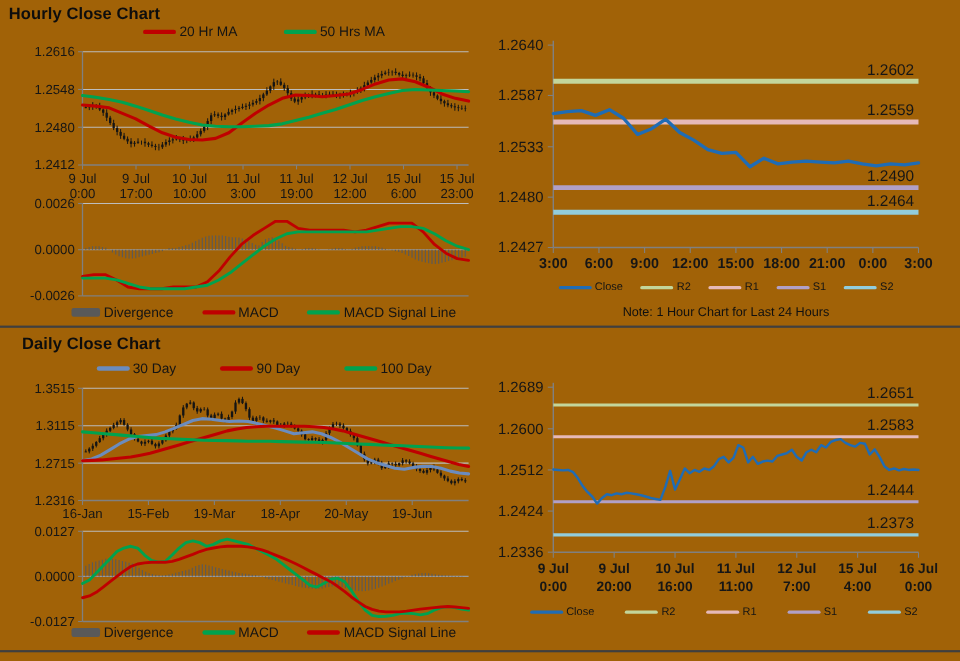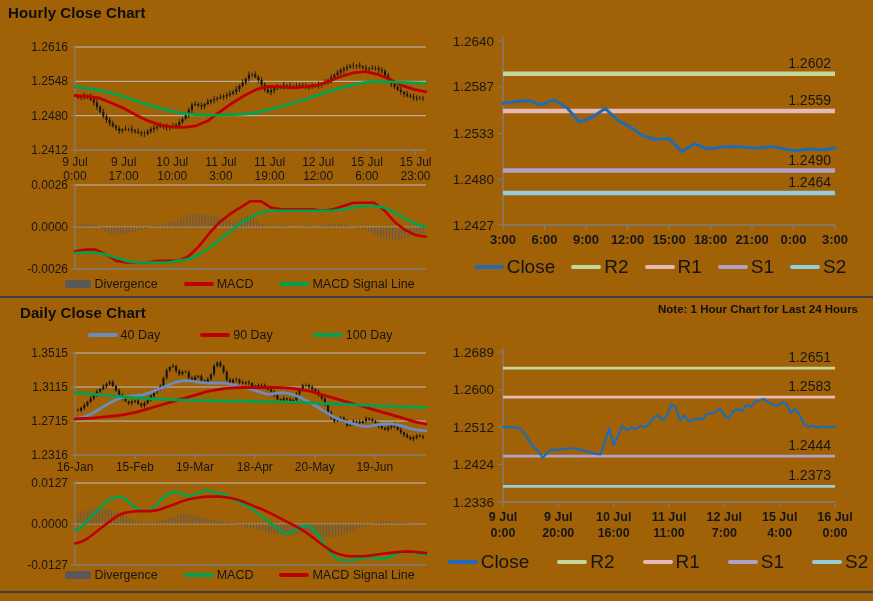--- a/index.html
+++ b/index.html
@@ -5,32 +5,42 @@
   html,body{margin:0;padding:0;background:#ffffff;}
   .page{position:relative;width:873px;height:601px;background:#a16207;overflow:hidden;
         font-family:"Liberation Sans","DejaVu Sans",sans-serif;color:#111;}
   .section-title{position:absolute;font-size:15px;font-weight:700;color:#0d0d0d;letter-spacing:0.1px;}
   .divider{position:absolute;left:0;width:873px;height:2px;background:#3f3f3f;}
   .legend-row{position:absolute;display:flex;justify-content:center;align-items:center;}
   .legend-item{display:flex;align-items:center;white-space:nowrap;}
   .legend-swatch{display:inline-block;border-radius:2px;}
   .legend-label{color:#141414;}
   .lg-sm .legend-label{font-size:12.5px;font-weight:500;}
-  .lg-lg .legend-label{font-size:19px;font-weight:500;}
-  .note-text{position:absolute;text-align:right;font-size:11.5px;font-weight:700;color:#101010;margin-top:25px;}
+  .lg-lg .legend-label{font-size:10px;font-weight:500;}
+  .note-text{position:absolute;text-align:center;font-size:11.5px;font-weight:400;color:#101010;}
   svg{position:absolute;overflow:visible;}
   svg text{font-family:"Liberation Sans","DejaVu Sans",sans-serif;fill:#161616;}
 </style>
 </head>
 <body>
 
 <div class="page">
 
   <div class="section-title" style="left:8px;top:4px;">Hourly Close Chart</div>
 
+  <div class="legend-row lg-sm" style="left:90px;top:22px;width:300px;gap:42px;">
+      <span class="legend-item">
+        <span class="legend-swatch" style="background: rgb(191, 0, 0); width: 30px; height: 3.5px; margin-right: 3px;"></span>
+        <span class="legend-label">20 Hr MA</span>
+      </span>
+      <span class="legend-item">
+        <span class="legend-swatch" style="background: rgb(0, 162, 79); width: 30px; height: 3.5px; margin-right: 3px;"></span>
+        <span class="legend-label">50 Hrs MA</span>
+      </span>
+    </div>
 
   <svg id="svg-hourly-price" width="404" height="142" style="left:28px;top:38px;">
       <line x1="47" y1="9" x2="398" y2="9" stroke="#bdbdbd" stroke-width="1"></line>
       <line x1="47" y1="43.33333333333408" x2="398" y2="43.33333333333408" stroke="#bdbdbd" stroke-width="1"></line>
       <line x1="47" y1="77.66666666666704" x2="398" y2="77.66666666666704" stroke="#bdbdbd" stroke-width="1"></line>
       <line x1="47" y1="112" x2="398" y2="112" stroke="#808080" stroke-width="1.3"></line>
       <line x1="47" y1="9" x2="47" y2="112" stroke="#808080" stroke-width="1.2"></line>
       <line x1="43" y1="9" x2="47" y2="9" stroke="#808080" stroke-width="1"></line>
       <text x="40" y="13" text-anchor="end" font-size="12" font-weight="500" fill="#161616">1.2616</text>
       <line x1="43" y1="43.33333333333408" x2="47" y2="43.33333333333408" stroke="#808080" stroke-width="1"></line>
@@ -499,21 +509,21 @@
 
   <div class="note-text" style="left:462px;top:278px;width:396px;">Note: 1 Hour Chart for Last 24 Hours</div>
 
   <div class="divider" style="top:296px;"></div>
 
   <div class="section-title" style="left:8px;top:304px;margin-left:12px;">Daily Close Chart</div>
 
   <div class="legend-row lg-sm" style="left:90px;top:328px;width:300px;gap:40px;">
       <span class="legend-item">
         <span class="legend-swatch" style="background: rgb(107, 140, 190); width: 30px; height: 3.5px; margin-right: 3px;"></span>
-        <span class="legend-label">40 Day</span>
+        <span class="legend-label">30 Day</span>
       </span>
       <span class="legend-item">
         <span class="legend-swatch" style="background: rgb(191, 0, 0); width: 30px; height: 3.5px; margin-right: 3px;"></span>
         <span class="legend-label">90 Day</span>
       </span>
       <span class="legend-item">
         <span class="legend-swatch" style="background: rgb(0, 162, 79); width: 30px; height: 3.5px; margin-right: 3px;"></span>
         <span class="legend-label">100 Day</span>
       </span>
     </div>

